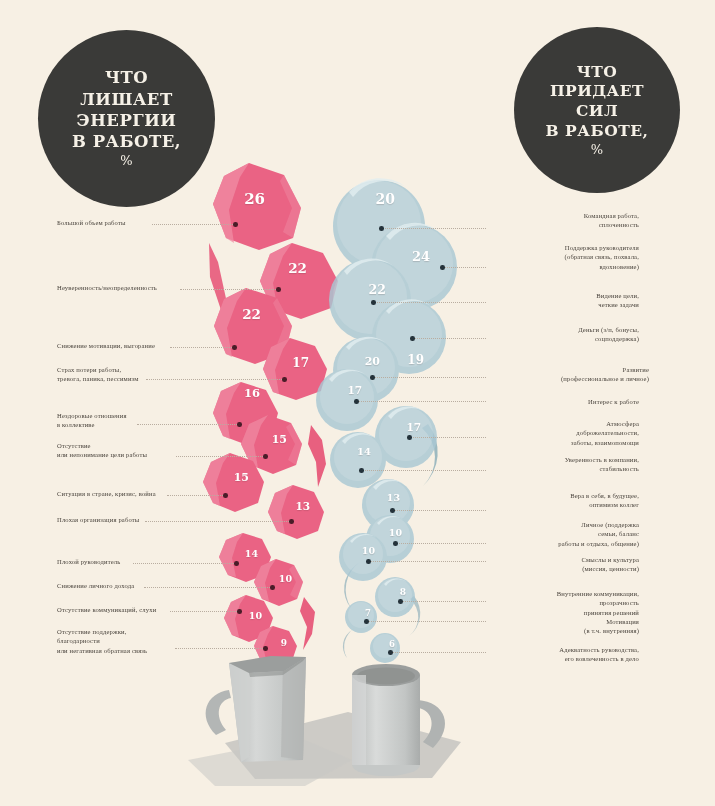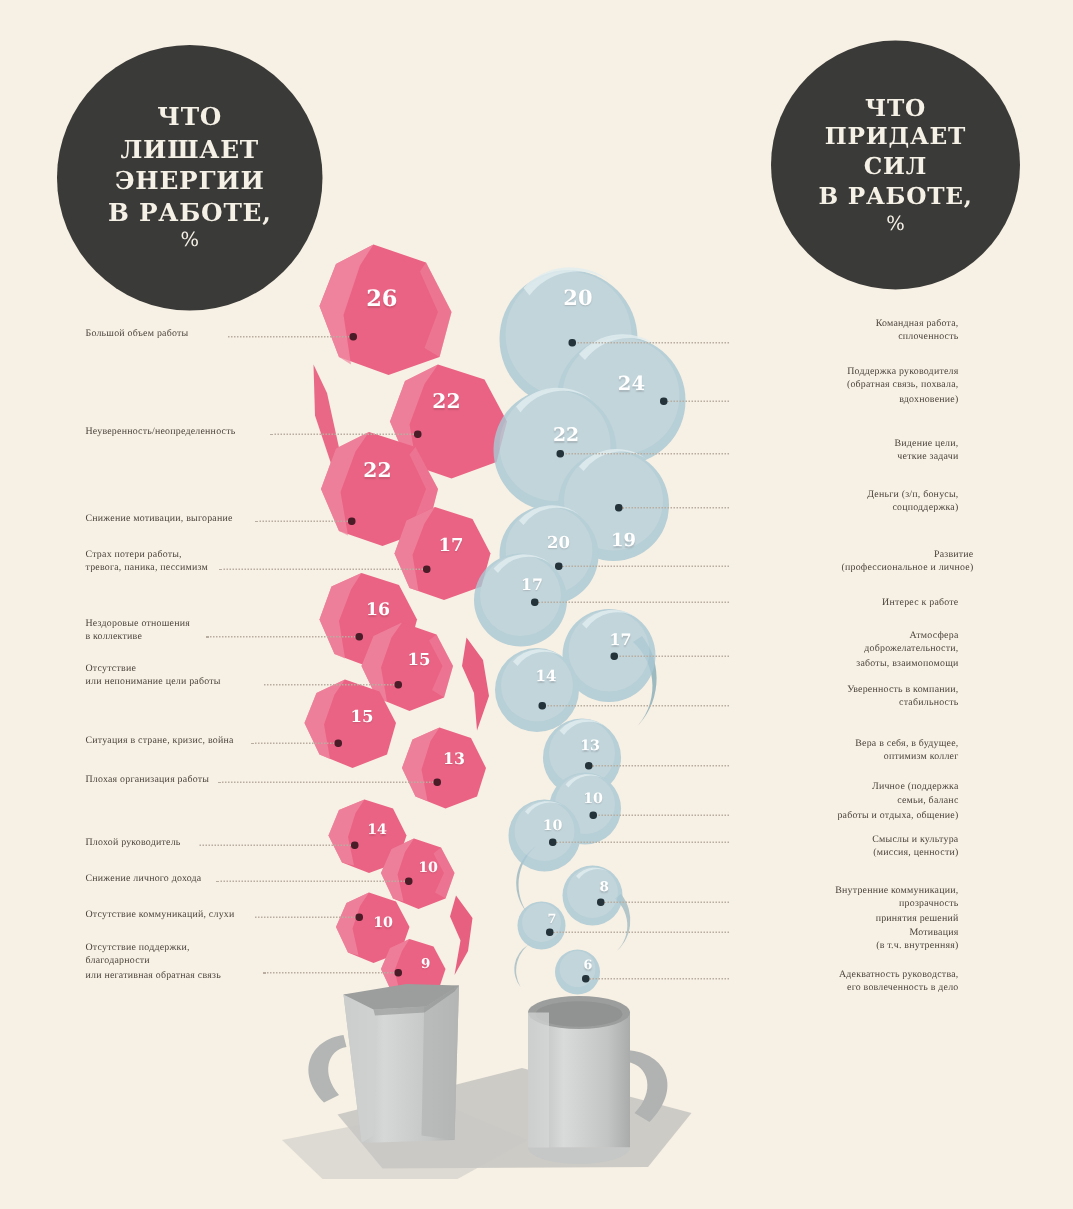--- a/index.html
+++ b/index.html
@@ -410,21 +410,21 @@
     <div class="dot blue" style="left:398px;top:599px;"></div>
     <div class="dot blue" style="left:364px;top:619px;"></div>
     <div class="dot blue" style="left:388px;top:650px;"></div>
   </div>
 
   <div>
     <div class="valnum" style="left:233px;top:192px;width:32px;font-size:15px;">26</div>
     <div class="valnum" style="left:275px;top:262px;width:32px;font-size:13.5px;">22</div>
     <div class="valnum" style="left:229px;top:308px;width:32px;font-size:13.5px;">22</div>
     <div class="valnum" style="left:279px;top:357px;width:30px;font-size:12px;">17</div>
-    <div class="valnum" style="left:230px;top:401px;width:30px;font-size:11.5px;">16</div>
+    <div class="valnum" style="left:230px;top:388px;width:30px;font-size:11.5px;">16</div>
     <div class="valnum" style="left:257px;top:434px;width:30px;font-size:11px;">15</div>
     <div class="valnum" style="left:219px;top:472px;width:30px;font-size:11px;">15</div>
     <div class="valnum" style="left:282px;top:501px;width:28px;font-size:10.5px;">13</div>
     <div class="valnum" style="left:232px;top:549px;width:26px;font-size:9.5px;">14</div>
     <div class="valnum" style="left:266px;top:574px;width:26px;font-size:9.5px;">10</div>
     <div class="valnum" style="left:236px;top:611px;width:26px;font-size:9.5px;">10</div>
     <div class="valnum" style="left:263px;top:639px;width:24px;font-size:9px;">9</div>
   </div>
 
   <div>

